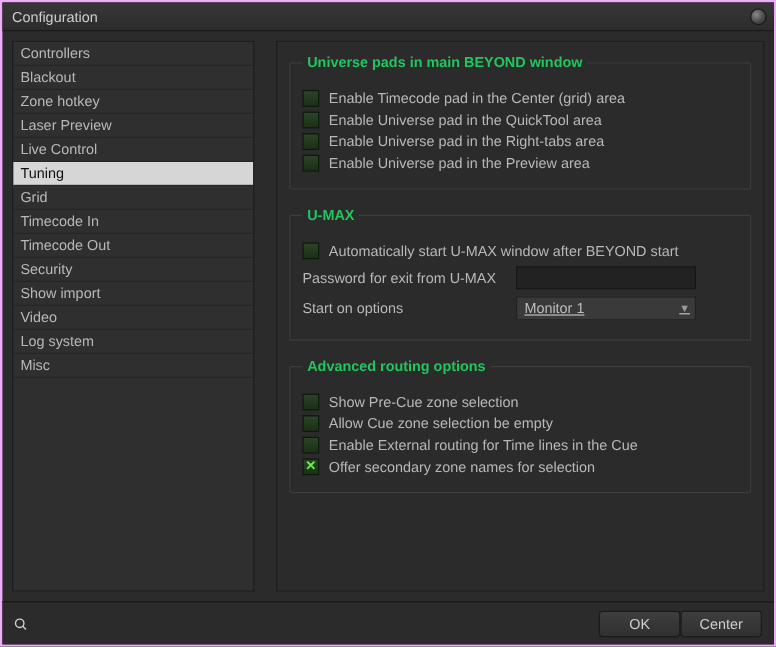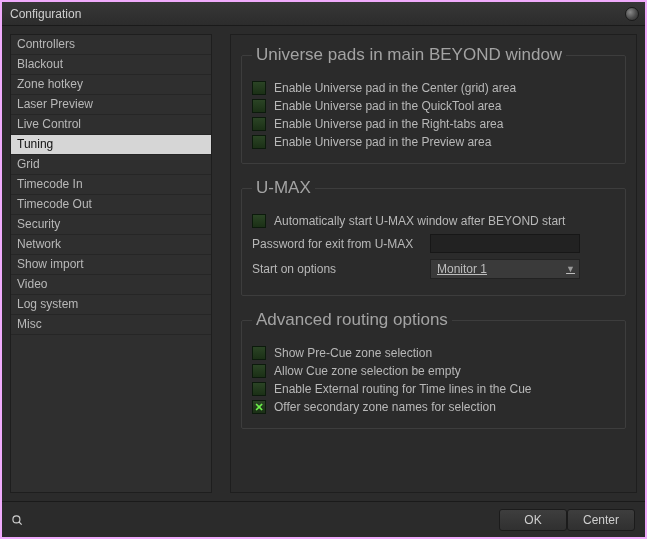--- a/index.html
+++ b/index.html
@@ -53,22 +53,23 @@
   }
   fieldset.group {
     border: 1px solid #3d3d3d;
     border-radius: 2px;
     padding: 12px 10px 10px 10px;
     margin-bottom: 14px;
     background: #2b2b2b;
   }
   fieldset.group > legend {
     padding: 0 4px;
-    color: #a3a3a3;
-    font-size: 17px;
+    color: #22c55e;
+    font-size: 12px;
+    font-weight: bold;
   }
   .row {
     display: flex; align-items: center;
     gap: 8px;
     margin: 4px 0;
   }
   .chk {
     width: 14px; height: 14px;
     border: 1px solid #0c1a0c;
     background: linear-gradient(to bottom, #2b4425, #1b3016);
@@ -154,34 +155,33 @@
       <div class="sidebar-item"><span>Controllers</span></div>
       <div class="sidebar-item"><span>Blackout</span></div>
       <div class="sidebar-item"><span>Zone hotkey</span></div>
       <div class="sidebar-item"><span>Laser Preview</span></div>
       <div class="sidebar-item"><span>Live Control</span></div>
       <div class="sidebar-item selected"><span>Tuning</span></div>
       <div class="sidebar-item"><span>Grid</span></div>
       <div class="sidebar-item"><span>Timecode In</span></div>
       <div class="sidebar-item"><span>Timecode Out</span></div>
       <div class="sidebar-item"><span>Security</span></div>
-      <div class="sidebar-item"><span>Network</span></div>
       <div class="sidebar-item"><span>Show import</span></div>
       <div class="sidebar-item"><span>Video</span></div>
       <div class="sidebar-item"><span>Log system</span></div>
       <div class="sidebar-item"><span>Misc</span></div>
     </div>
 
     <div class="content">
 
       <fieldset class="group">
         <legend>Universe pads in main BEYOND window</legend>
         <div class="row">
           <span class="chk"></span>
-          <span>Enable Universe pad in the Center (grid) area</span>
+          <span>Enable Timecode pad in the Center (grid) area</span>
         </div>
         <div class="row">
           <span class="chk"></span>
           <span>Enable Universe pad in the QuickTool area</span>
         </div>
         <div class="row">
           <span class="chk"></span>
           <span>Enable Universe pad in the Right-tabs area</span>
         </div>
         <div class="row">

